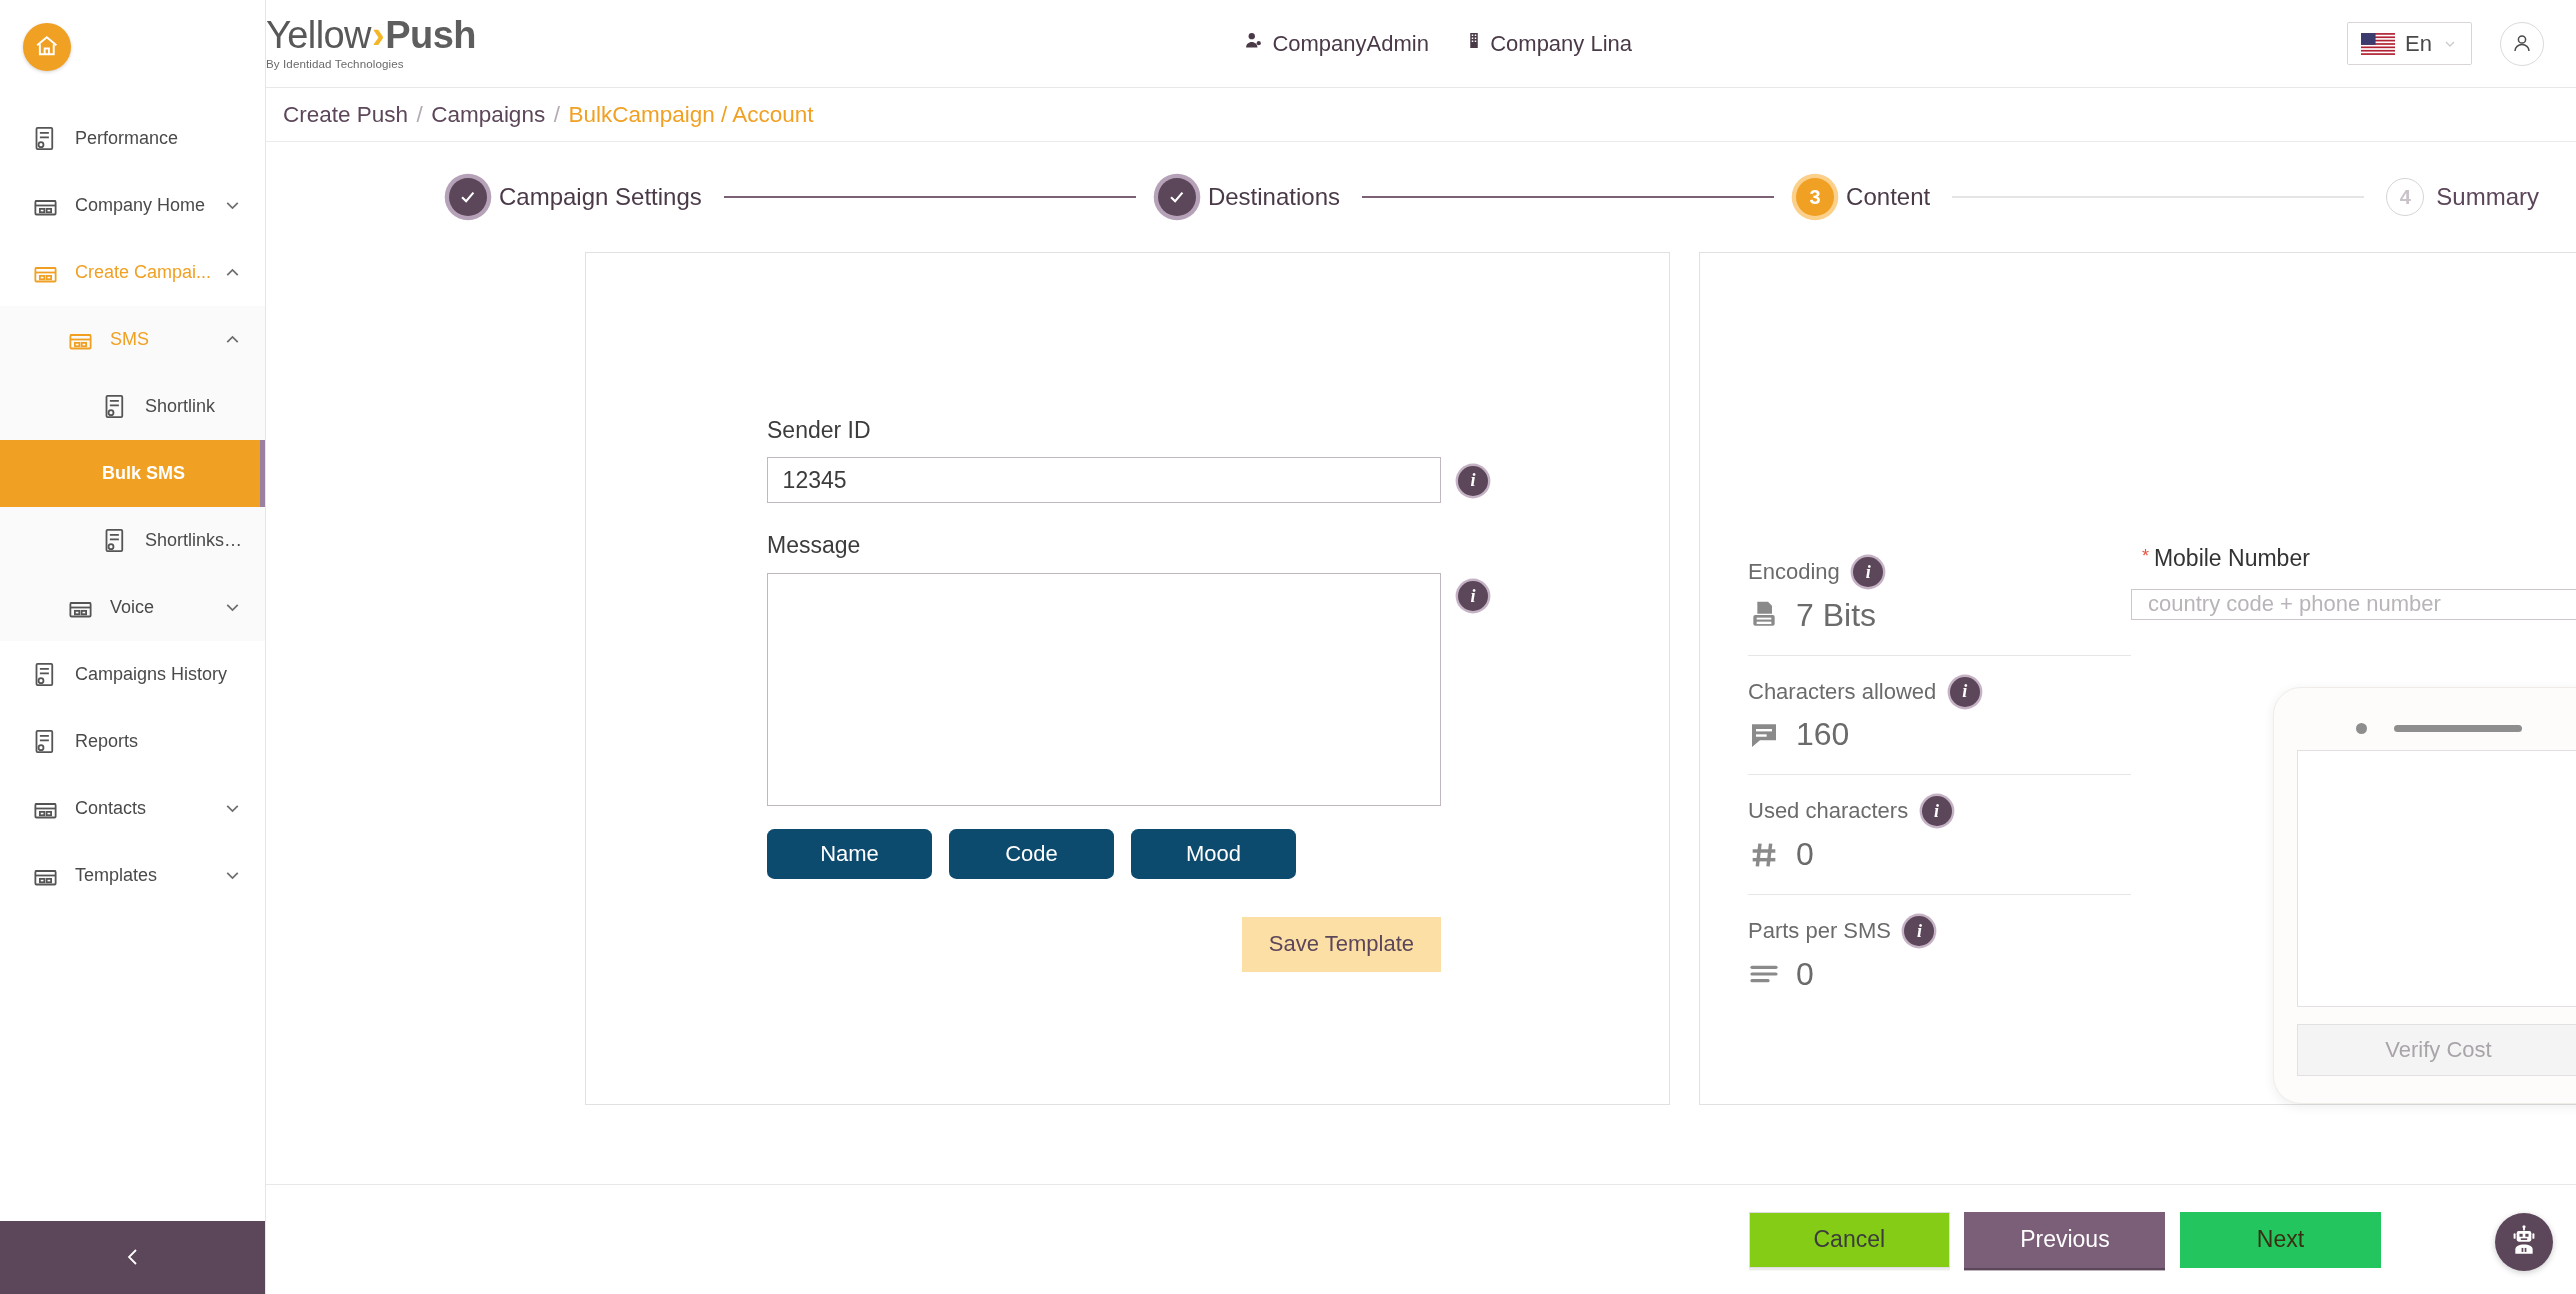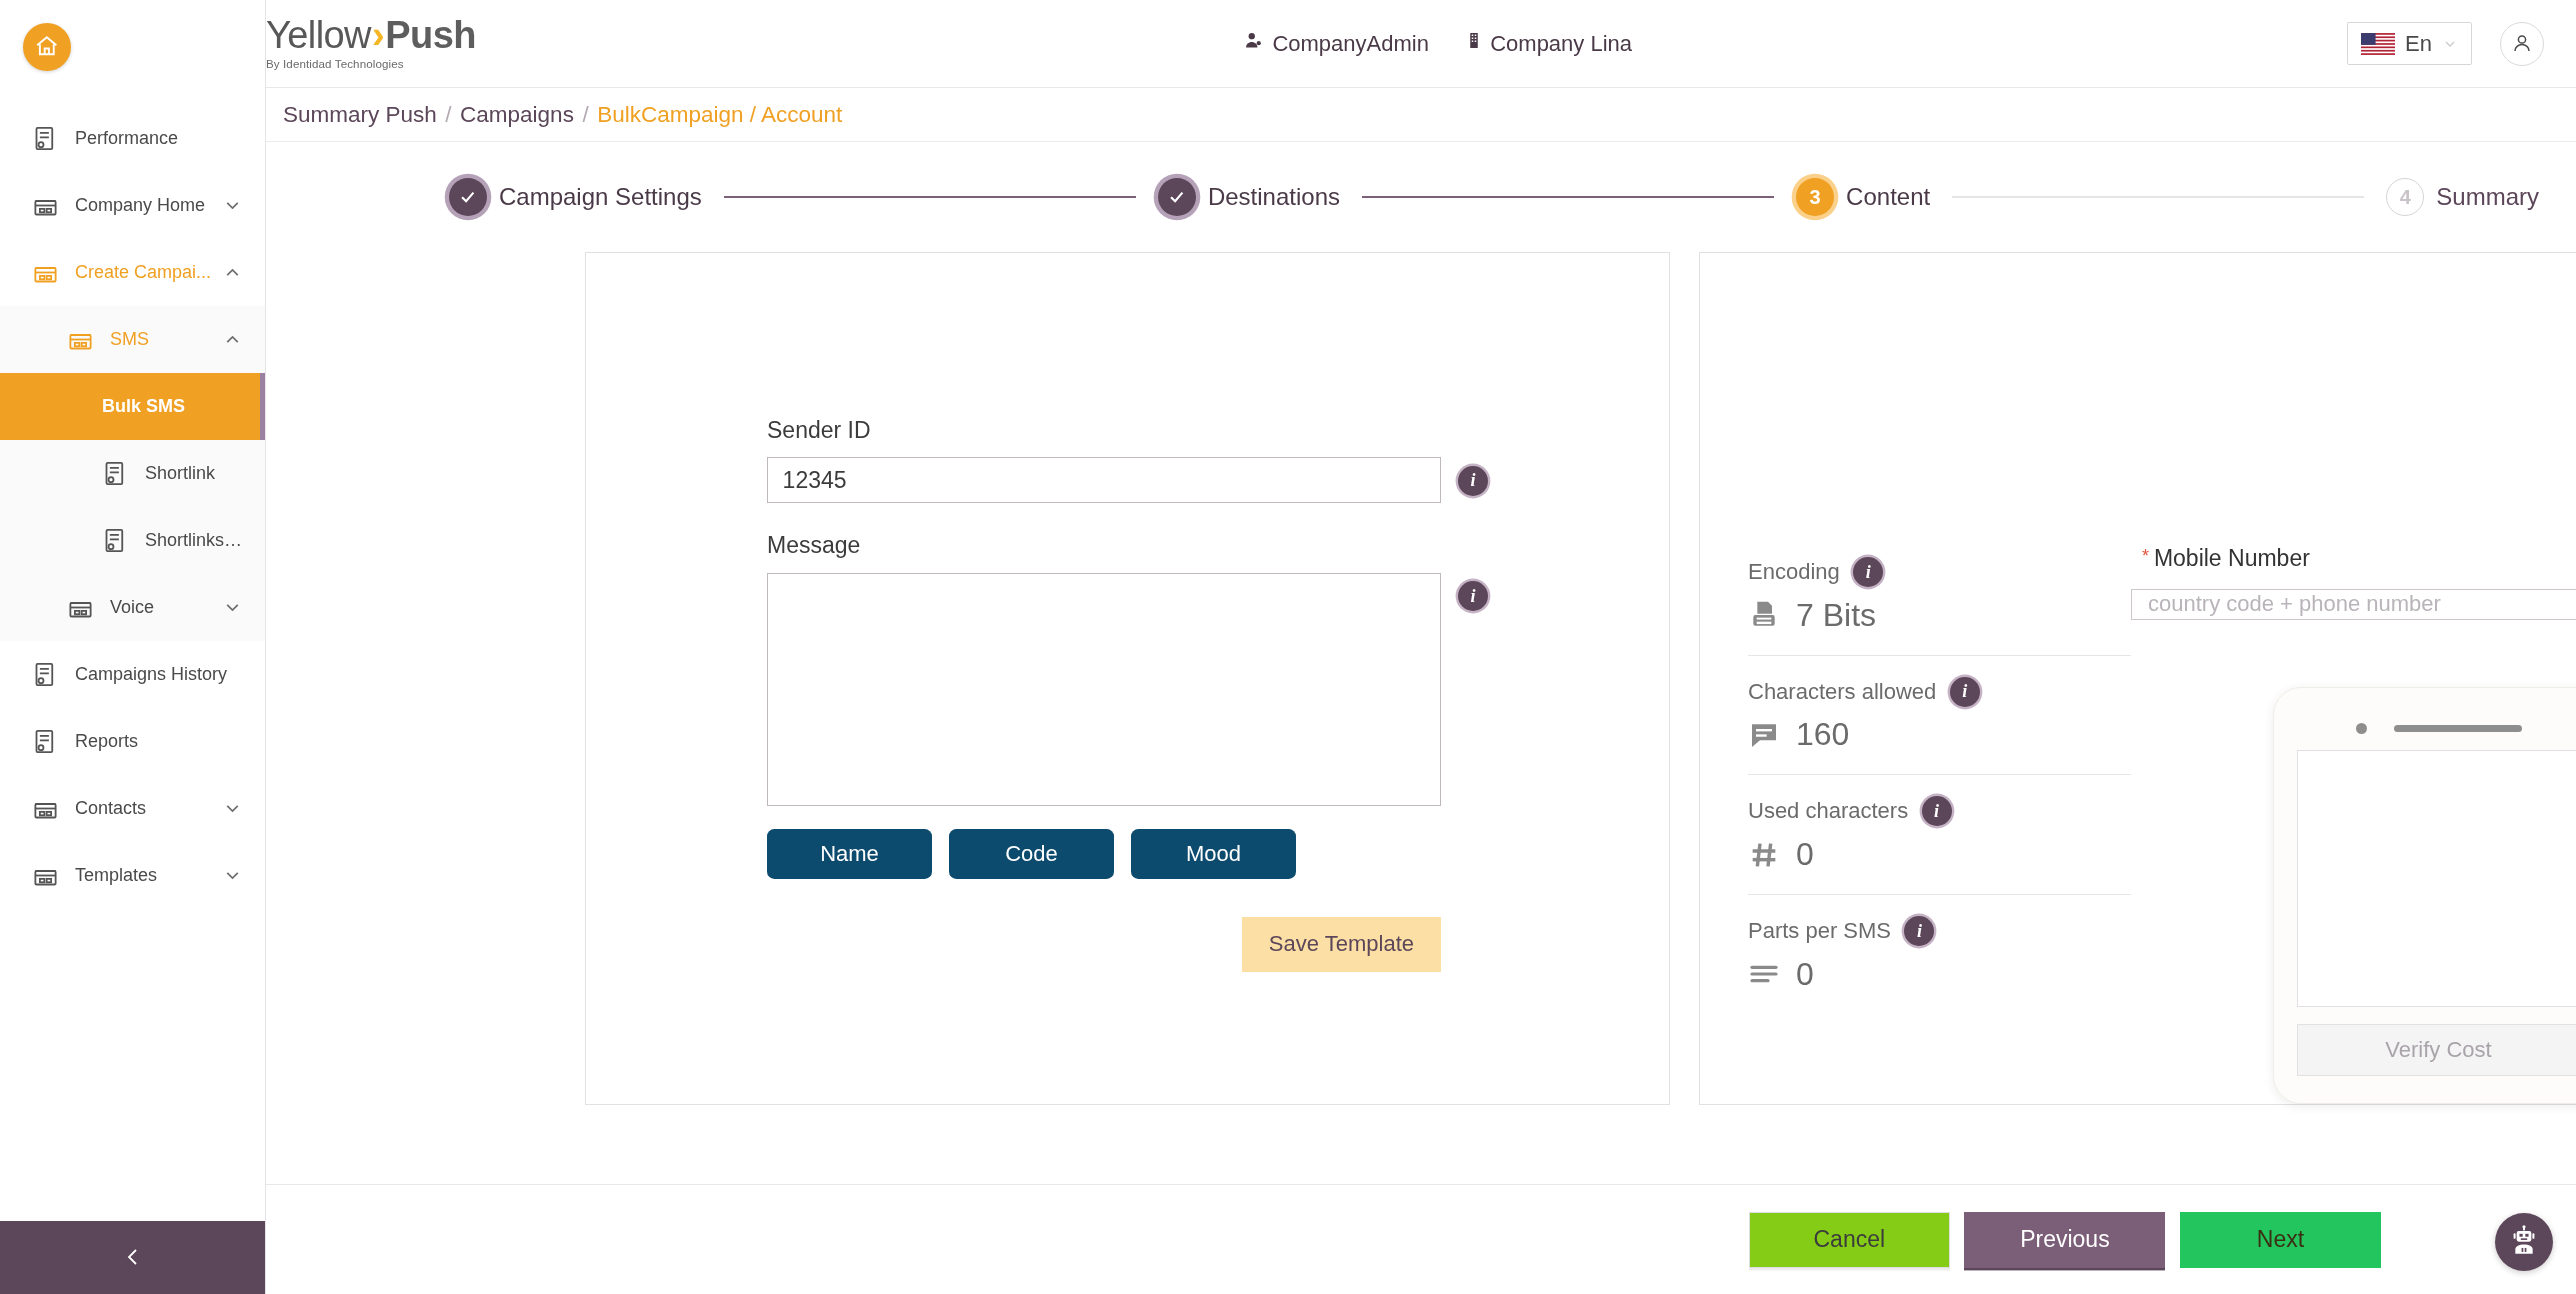--- a/index.html
+++ b/index.html
@@ -297,34 +297,34 @@
             </svg>
           </span>
           <span class="lbl">SMS</span>
           <span class="chev">
             <svg viewBox="0 0 24 24" fill="none" stroke="#555" stroke-width="2">
                 <polyline points="6,15 12,9 18,15"></polyline>
               </svg>
           </span>
         </div>
 
-        <div class="nav-item selected">
-          <span class="lbl">Bulk SMS</span>
-        </div>
-
         <div class="nav-item lvl3">
           <span class="ico">
             <svg viewBox="0 0 24 24" fill="none" stroke="#555" stroke-width="1.6">
               <rect x="4" y="2.5" width="14" height="19" rx="1"></rect>
               <line x1="7" y1="7" x2="15" y2="7"></line>
                 <line x1="7" y1="11" x2="15" y2="11"></line>
               <circle cx="8" cy="17.5" r="2.2"></circle>
             </svg>
           </span>
           <span class="lbl">Shortlink</span>
+        </div>
+
+        <div class="nav-item selected">
+          <span class="lbl">Bulk SMS</span>
         </div>
 
         <div class="nav-item lvl3">
           <span class="ico">
             <svg viewBox="0 0 24 24" fill="none" stroke="#555" stroke-width="1.6">
               <rect x="4" y="2.5" width="14" height="19" rx="1"></rect>
               <line x1="7" y1="7" x2="15" y2="7"></line>
                 <line x1="7" y1="11" x2="15" y2="11"></line>
               <circle cx="8" cy="17.5" r="2.2"></circle>
             </svg>
@@ -489,21 +489,21 @@
         <span>
           <svg viewBox="0 0 24 24" fill="none" stroke="#4a4a4a" stroke-width="1.5">
             <circle cx="12" cy="8.5" r="3.6"></circle>
               <path d="M5 20c0-3.9 3.2-6.4 7-6.4s7 2.5 7 6.4"></path>
           </svg>
         </span>
       </div>
     </header>
 
     <div class="breadcrumb">
-      <span class="crumb">Summary Push</span>
+      <span class="crumb">Create Push</span>
       <span class="sep">/</span>
       <span class="crumb">Campaigns</span>
       <span class="sep">/</span>
       <span class="crumb current">BulkCampaign / Account</span>
     </div>
 
     <div class="stepper">
       <div class="step">
         <span class="step-circle done">
           <svg viewBox="0 0 24 24" fill="none" stroke="#fff" stroke-width="2.6">

